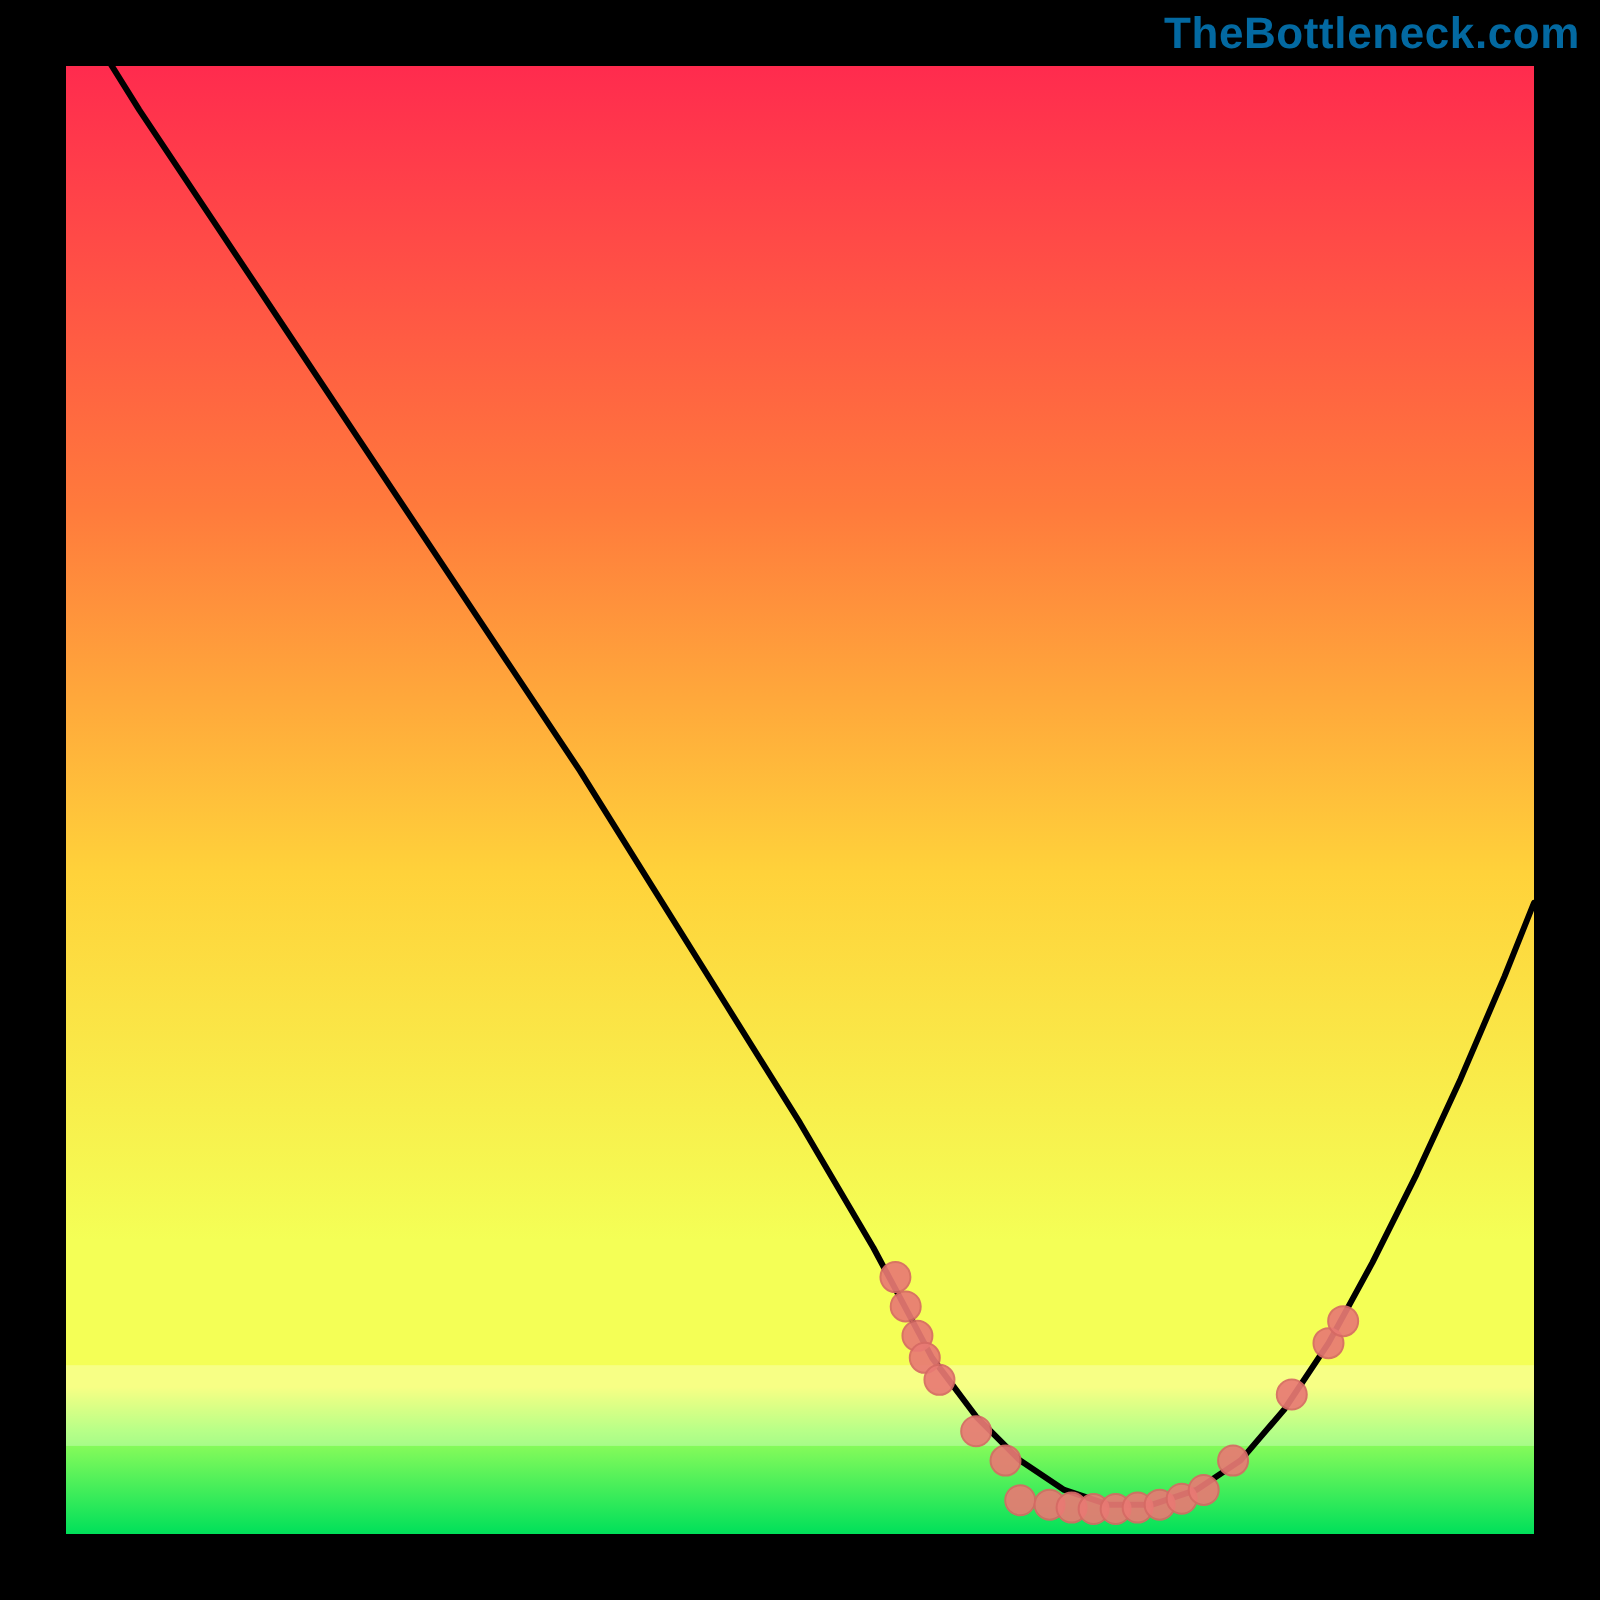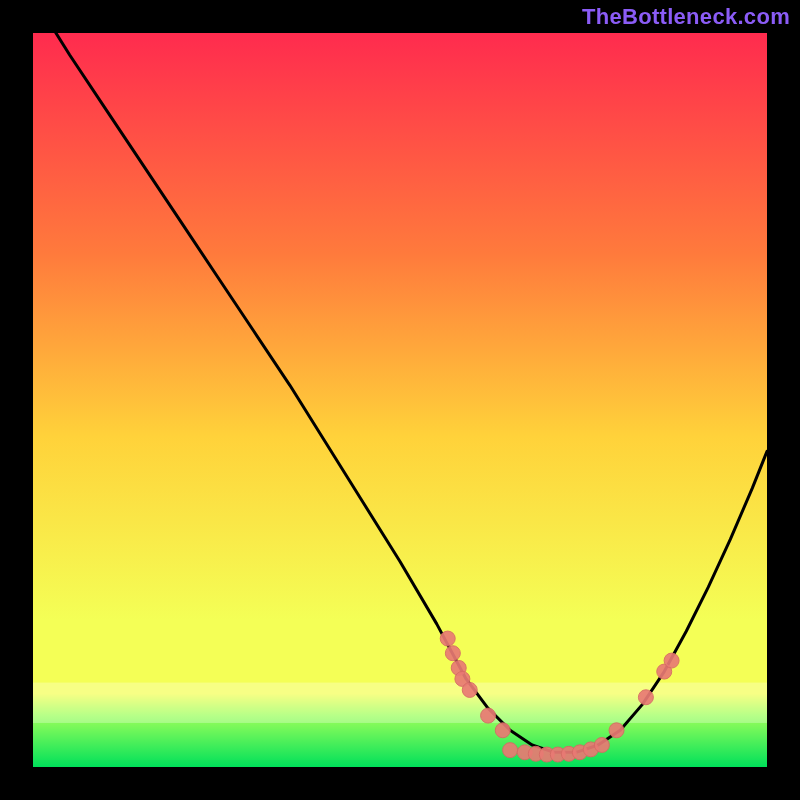--- a/index.html
+++ b/index.html
@@ -1,18 +1,18 @@
 <!DOCTYPE html>
 <html><head>
 <meta charset="utf-8">
 <style>
   * { margin: 0; padding: 0; box-sizing: border-box; }
   html, body { width: 800px; height: 800px; background: #000; overflow: hidden; font-family: Arial, Helvetica, sans-serif; }
   .frame { position: relative; width: 800px; height: 800px; background: #000; }
-  .attribution { position: absolute; top: 4px; right: 10px; color: #8b5cf6; font-size: 22px; font-weight: 600; letter-spacing: 0.3px; }
+  .attribution { position: absolute; top: 4px; right: 10px; color: #0369a1; font-size: 22px; font-weight: 600; letter-spacing: 0.3px; }
   .plot-wrap { position: absolute; left: 33px; top: 33px; width: 734px; height: 734px; }
   svg { display: block; }
 </style>
 </head>
 <body>
 
 <div class="frame">
   <div class="attribution">TheBottleneck.com</div>
   <div class="plot-wrap">
     <svg id="plot-svg" width="734" height="734" viewBox="0 0 734 734">

